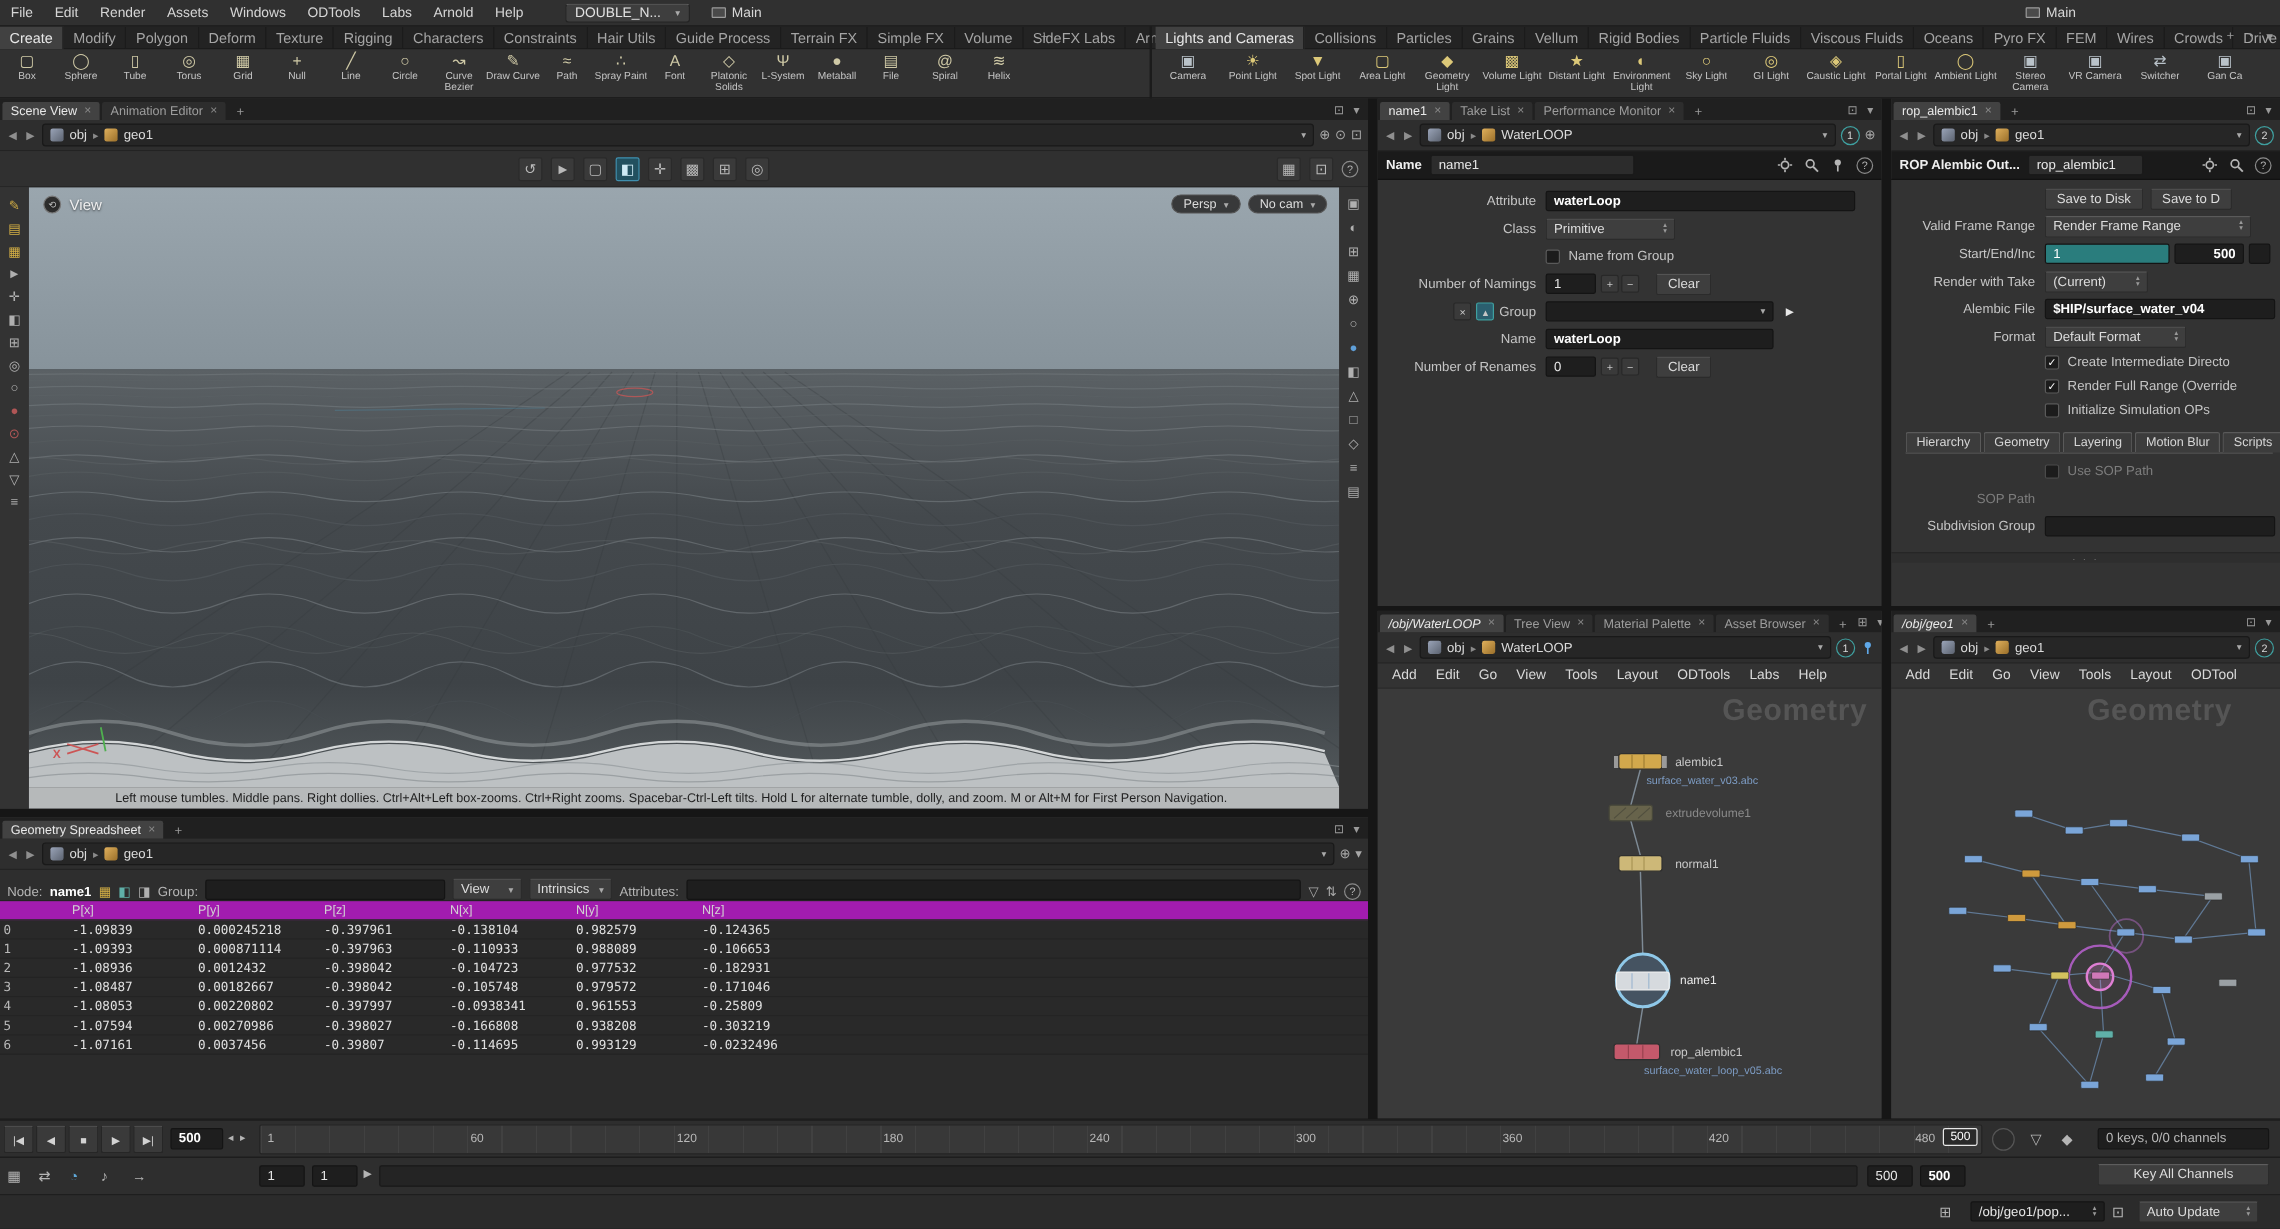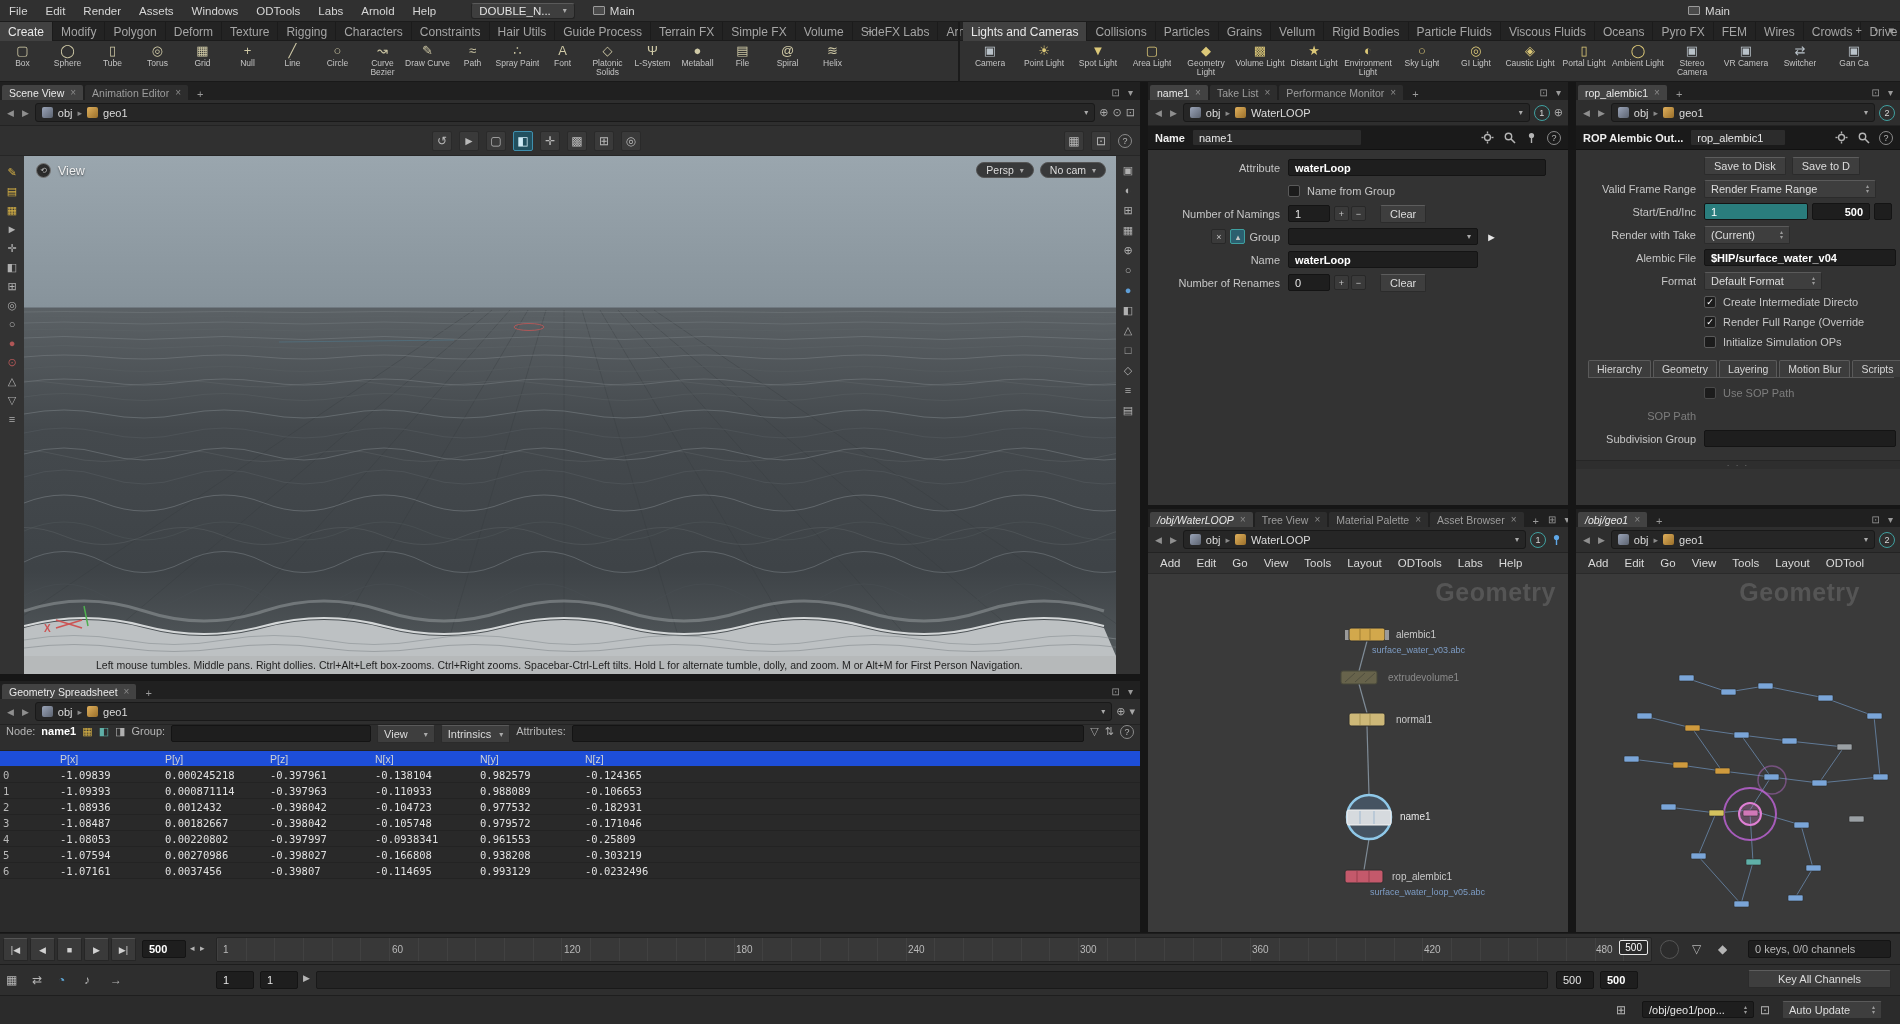--- a/index.html
+++ b/index.html
@@ -99,22 +99,22 @@
 .strip-icon.r{color:#b05656}
 .strip-icon.b{color:#5f9fd8}
 .vcanvas{flex:1;position:relative;overflow:hidden;background:#46494c}
 .helpband{position:absolute;left:0;right:0;bottom:0;height:18px;background:#b6b9ba;color:#1f1f1f;font-size:10.5px;display:flex;align-items:center;padding-left:72px;white-space:nowrap}
 .viewlabel{position:absolute;left:12px;top:7px;display:flex;align-items:center;gap:7px;color:#f0f0f0;font-size:12.5px;text-shadow:0 1px 2px rgba(0,0,0,.6)}
 .viewlabel .orb{width:15px;height:15px;border-radius:50%;background:#2d2d2d;border:1px solid #777;display:flex;align-items:center;justify-content:center;font-size:8px;color:#bbb}
 .campills{position:absolute;right:10px;top:6px;display:flex;gap:6px}
 .pill{background:rgba(42,42,42,.88);border:1px solid #555;border-radius:9px;color:#ddd;font-size:10.5px;padding:1px 9px;display:flex;gap:6px;align-items:center}
 
 
-.nodebar{height:26px;background:#2e2e2e;border-bottom:1px solid #232323;display:flex;align-items:flex-start;gap:6px;padding:0 6px;flex:none}
-.ss-head{height:16px;background:#1d4ed8;display:flex;align-items:center;border-bottom:1px solid #2a2a2a;color:#d2d2d2;font-size:10.5px;flex:none}
+.nodebar{height:26px;background:#2e2e2e;border-bottom:1px solid #232323;display:flex;align-items:flex-end;gap:6px;padding:0 6px;flex:none}
+.ss-head{height:16px;background:#a21caf;display:flex;align-items:center;border-bottom:1px solid #2a2a2a;color:#d2d2d2;font-size:10.5px;flex:none}
 .ss-idx{width:56px;flex:none;padding-left:3px;color:#b9b9b9}
 .ss-col,.ss-cell{width:105px;flex:none;padding-left:4px;white-space:nowrap}
 .ss-rows{flex:none}
 .ss-row{height:16px;display:flex;align-items:center;border-bottom:1px solid #232323;background:#292929;font-family:"DejaVu Sans Mono",monospace;font-size:10.5px;color:#e0e0e0}
 .ss-fill{flex:1;background:#2b2b2b}
 
 
 .pb{position:absolute;left:0;width:1900px;background:#2e2e2e;border-top:1px solid #1d1d1d}
 .pb1{top:933px;height:31px}
 .pb2{top:964px;height:31px}
@@ -770,20 +770,30 @@
       </div>
     </div>
     <div style="height:6px"></div>
     <div class="prow">
       <span class="plabel">Attribute</span>
       <div class="pfield bold" style="width:258px">
           <span>waterLoop</span>
         </div>
     </div>
     <div class="prow">
+      <span class="plabel">Class</span>
+      <div class="pdrop" style="width:108px">
+          <span>Primitive</span>
+          <span class="spinv">
+            <span>▴</span>
+            <span>▾</span>
+          </span>
+        </div>
+    </div>
+    <div class="prow">
       <span class="plabel"></span>
       <span class="cb off">✓</span>
       <span style="margin-left:7px;color:#c6c6c6">Name from Group</span>
     </div>
     <div class="prow">
       <span class="plabel">Number of Namings</span>
       <div class="pfield" style="width:42px">
           <span>1</span>
         </div>
       <span class="mini" style="margin-left:4px">+</span>

